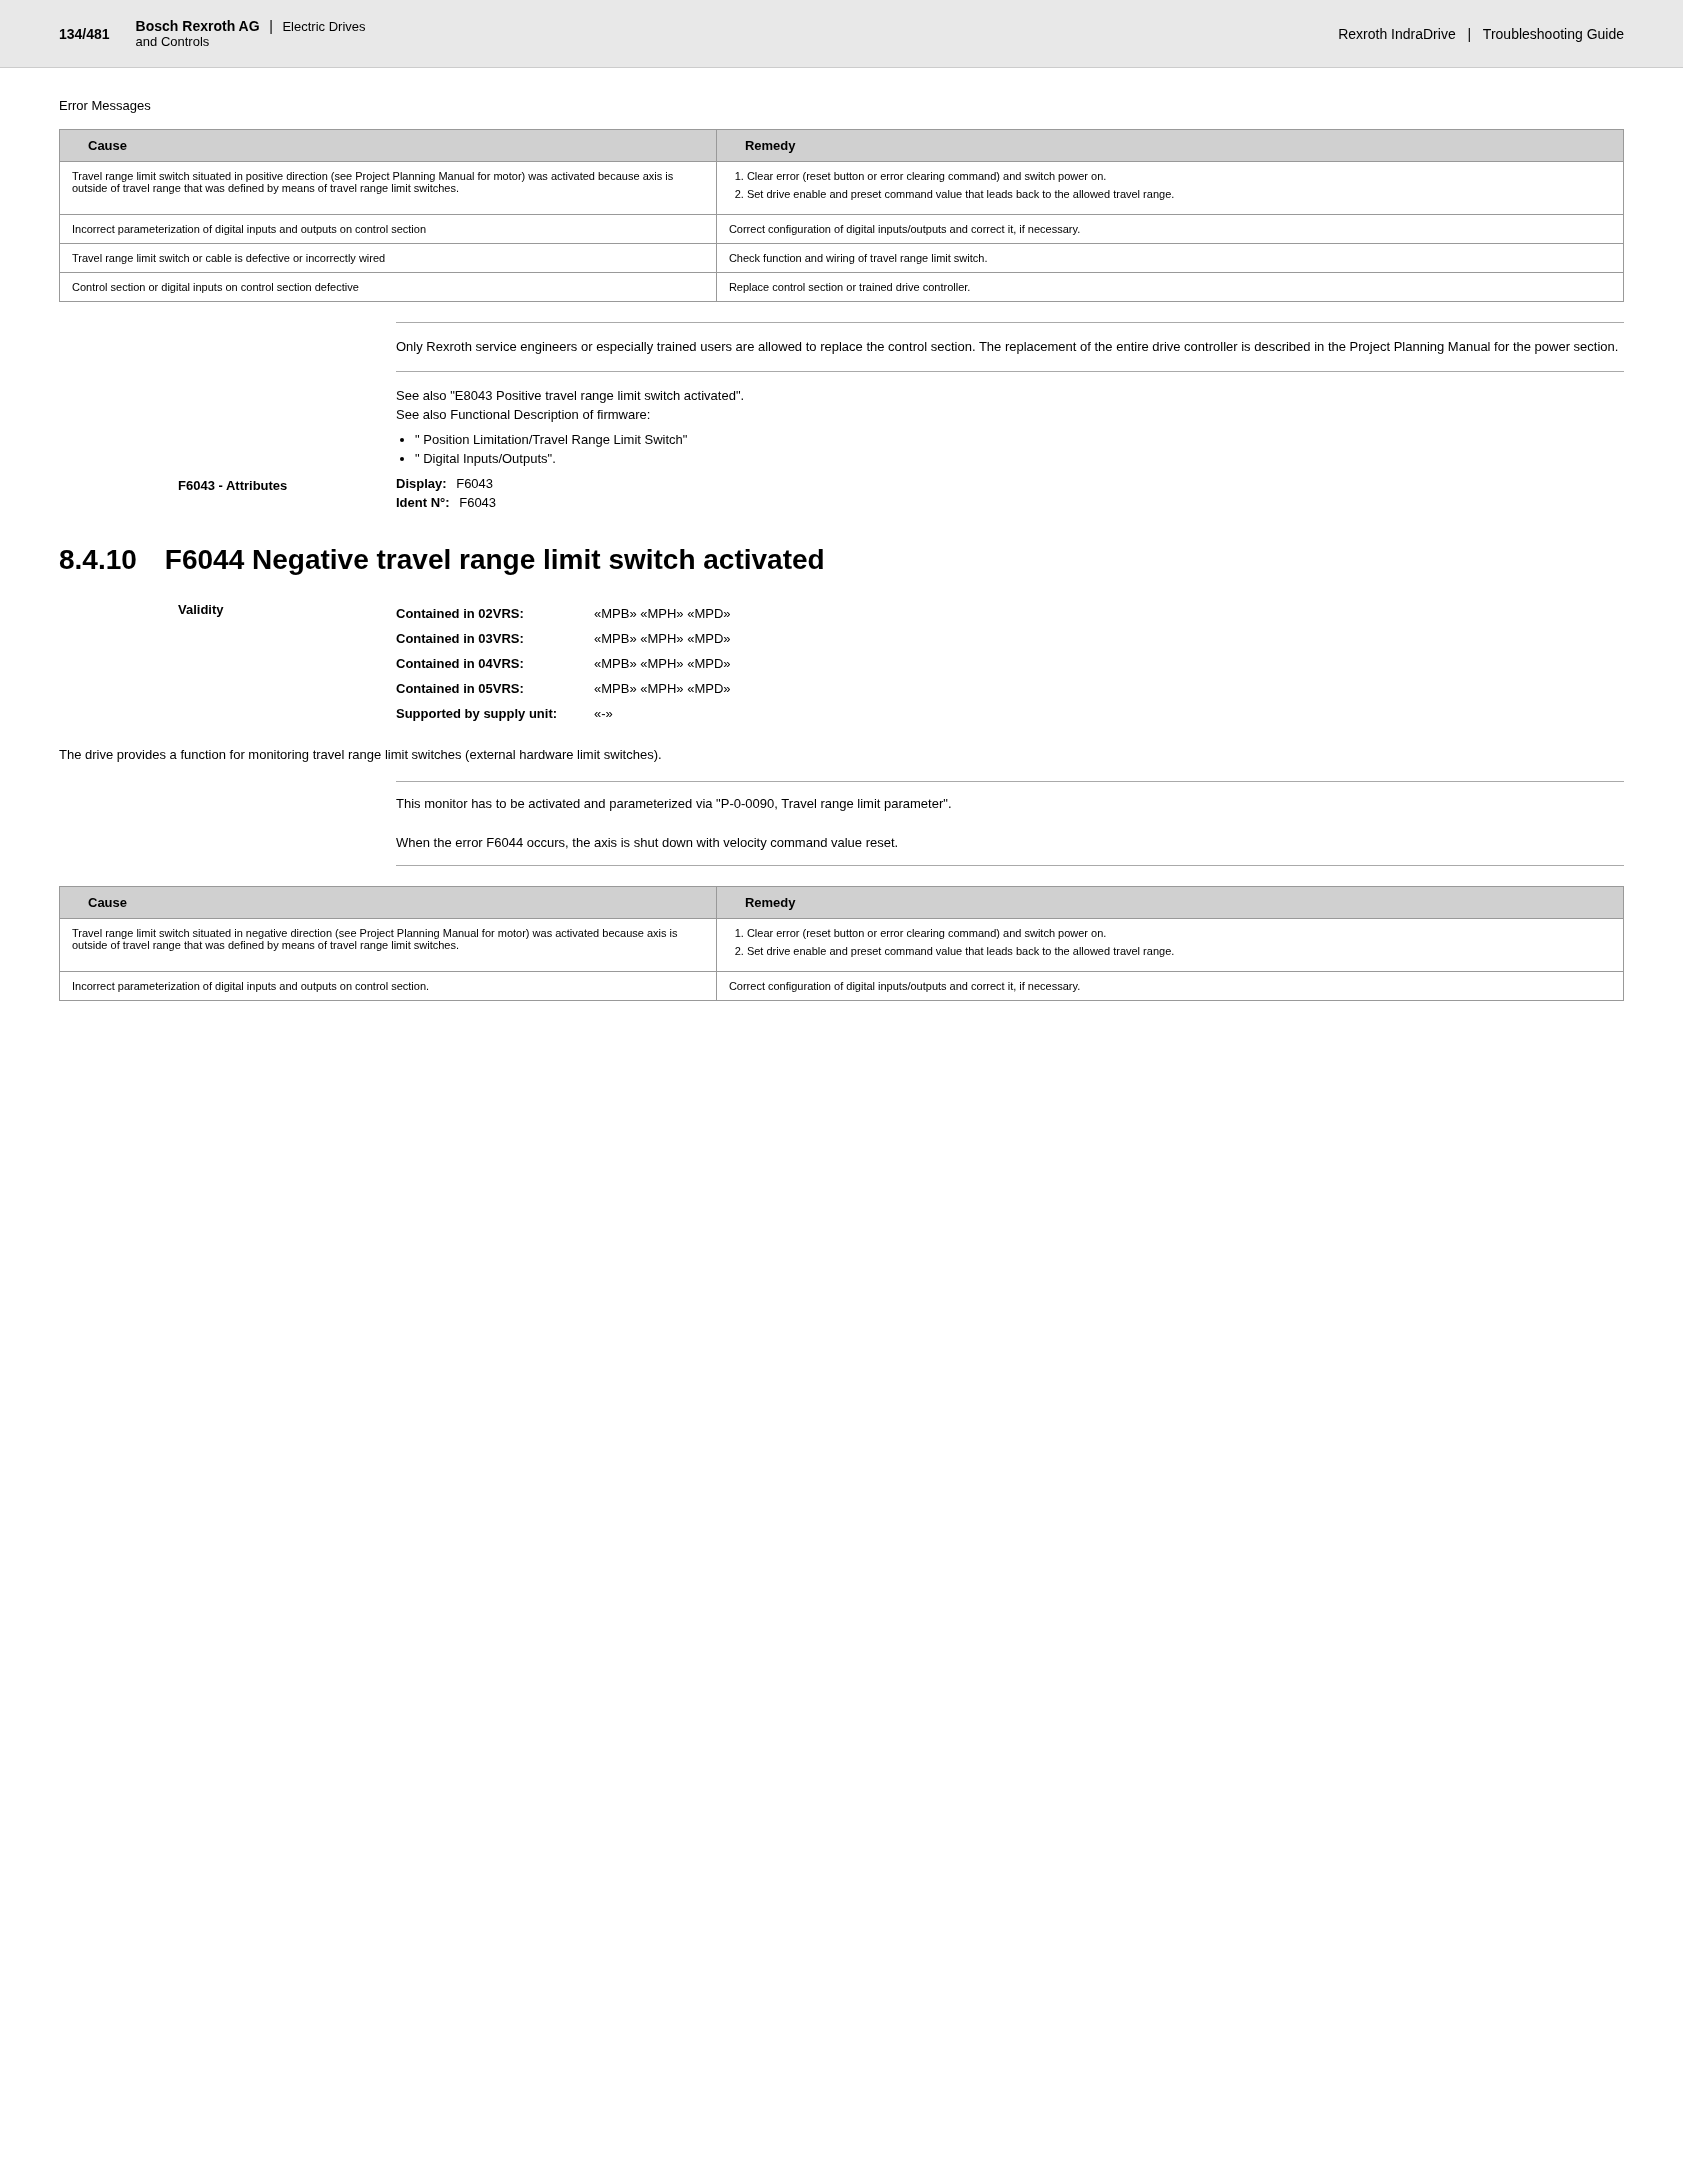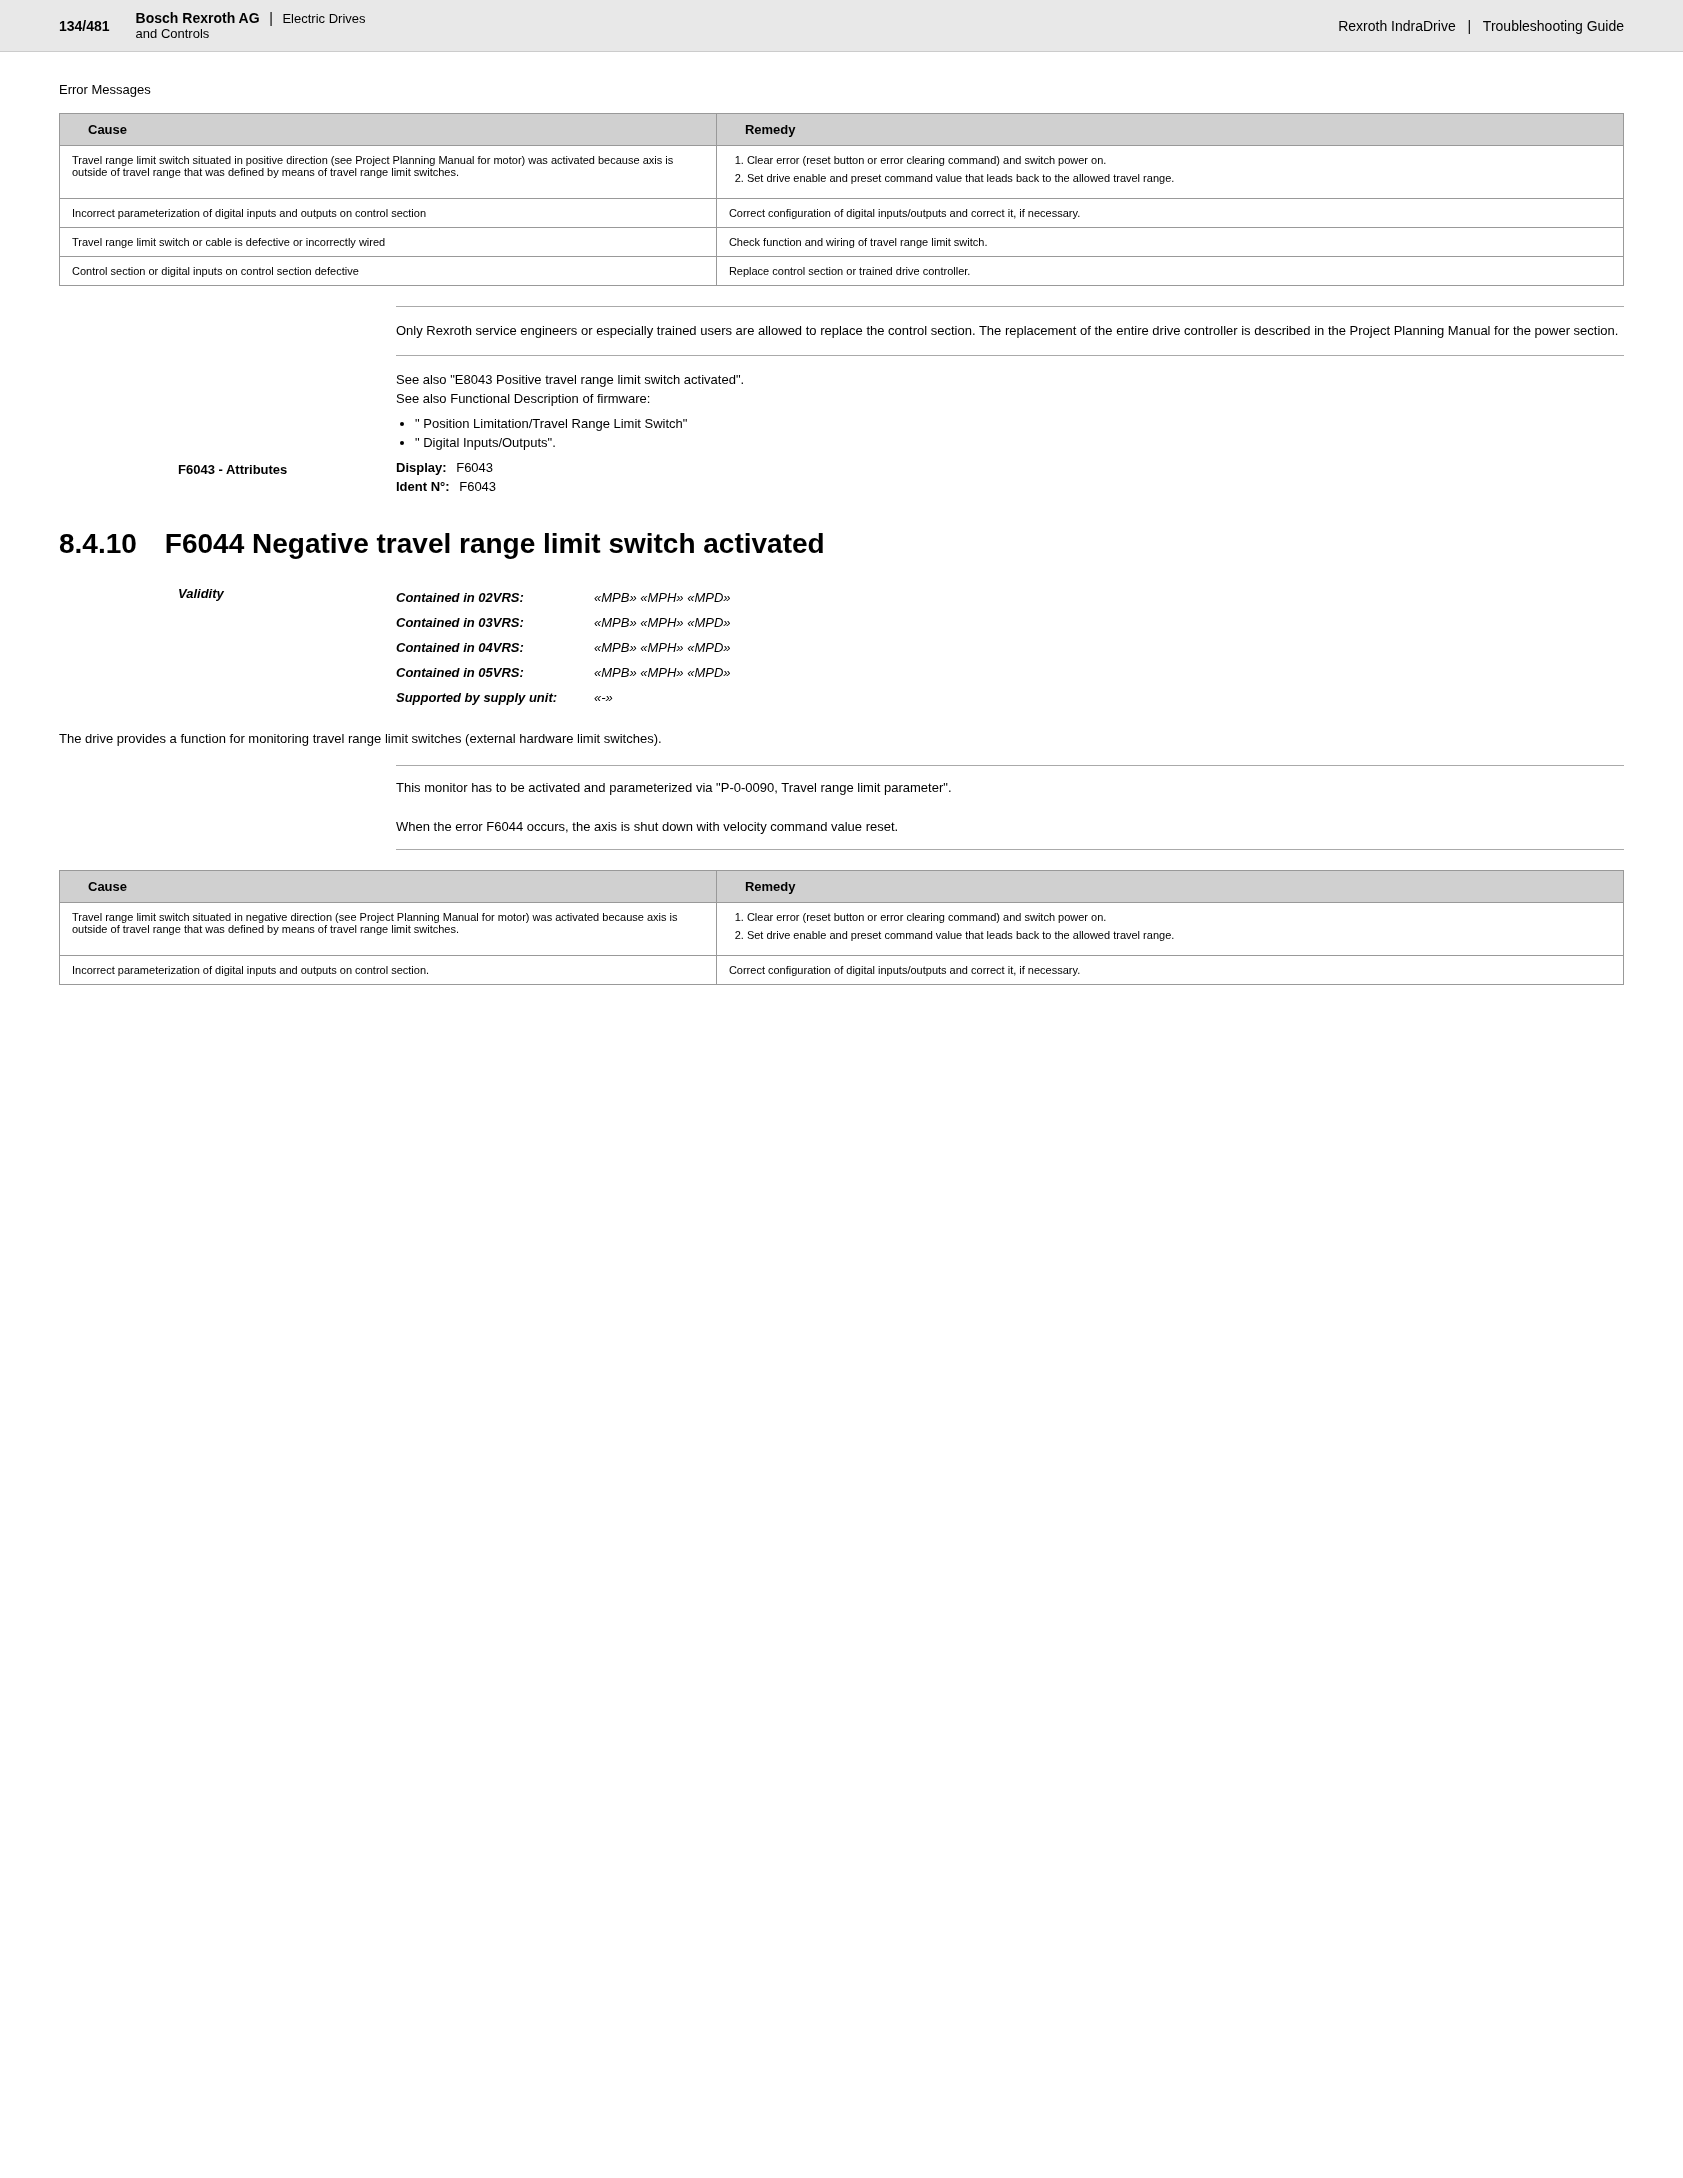--- a/index.html
+++ b/index.html
@@ -20,21 +20,21 @@
     .page {
       width: 1683px;
       min-height: 2178px;
       background: #ffffff;
       padding: 0;
     }
 
     
     .page-header {
       background: #e8e8e8;
-      padding: 10px 59px;
+      padding: 18px 59px;
       display: flex;
       justify-content: space-between;
       align-items: center;
       border-bottom: 1px solid #ccc;
     }
 
     .header-left {
       display: flex;
       align-items: center;
       gap: 10px;
@@ -200,21 +200,20 @@
       font-weight: bold;
       color: #000;
     }
 
     
     .validity-block {
       display: flex;
       margin-left: 119px;
       margin-bottom: 20px;
       align-items: flex-start;
-      font-style: italic;
     }
 
     .validity-label {
       font-size: 13px;
       font-weight: bold;
       width: 218px;
       min-width: 218px;
       padding-top: 2px;
     }
 

